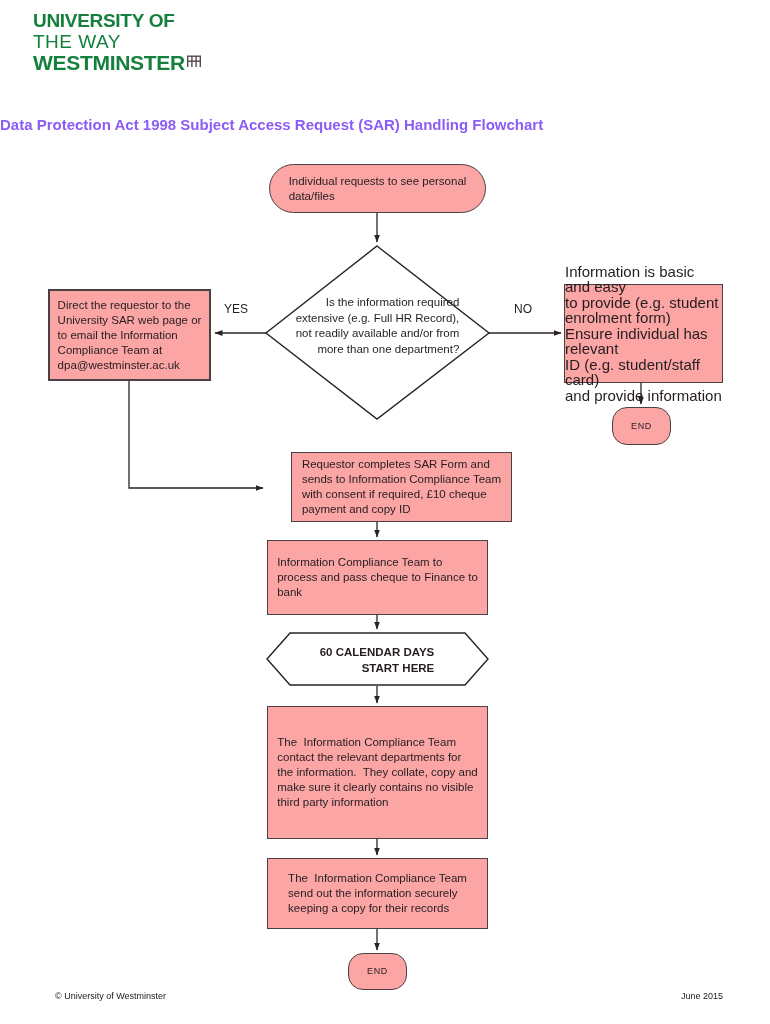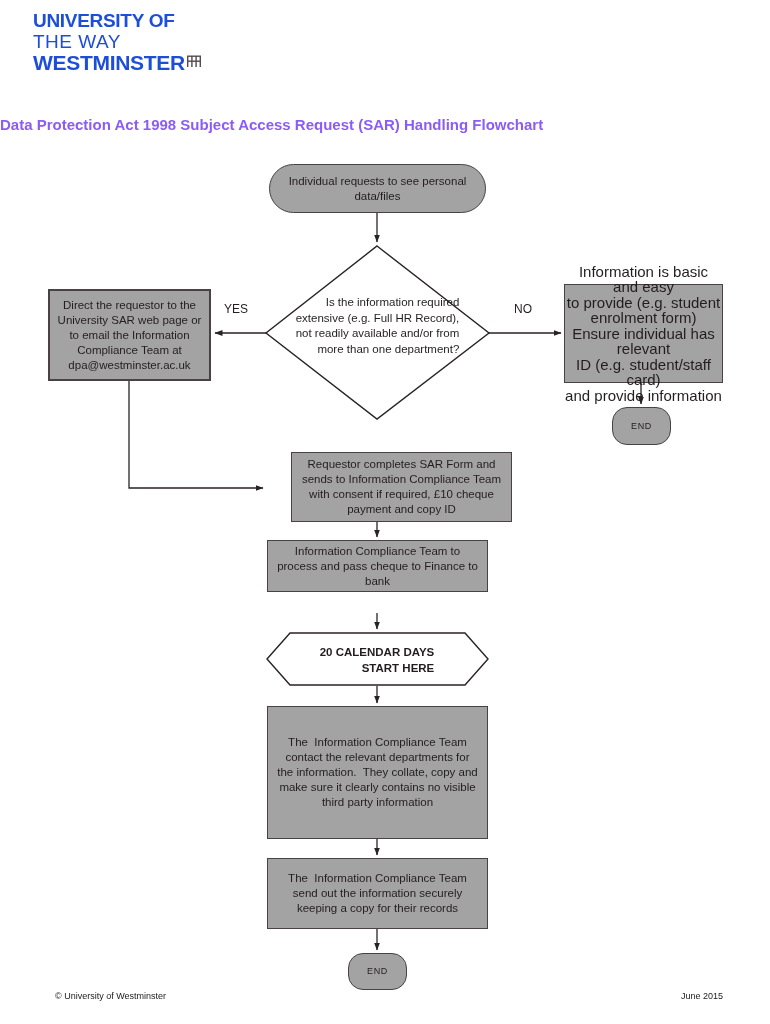--- a/index.html
+++ b/index.html
@@ -1,35 +1,35 @@
 <!DOCTYPE html>
 <html><head>
 <meta charset="utf-8">
 <style>
   html,body{margin:0;padding:0;background:#ffffff;}
   #page{position:relative;width:770px;height:1024px;background:#ffffff;overflow:hidden;
         font-family:"Liberation Sans",sans-serif;color:#241d20;}
 
   
-  #logo{position:absolute;left:33px;top:10px;color:#1d4ed8;line-height:21px;}
+  #logo{position:absolute;left:33px;top:10px;color:#15803d;line-height:21px;}
   .logo-l1{font-size:19px;font-weight:bold;letter-spacing:-0.3px;}
   .logo-l2,.logo-l3{font-size:19px;font-weight:normal;letter-spacing:0.5px;}
   .logo-l4{font-size:21px;font-weight:bold;letter-spacing:-0.3px;display:flex;align-items:flex-start;}
   .portcullis{margin-left:2px;margin-top:3px;}
 
   
   #title{position:absolute;left:0;top:116px;width:100%;text-align:left;
          font-size:15px;font-weight:bold;color:#8b5cf6;}
 
   
   #overlay{position:absolute;left:0;top:0;z-index:1;}
 
   
-  .box{position:absolute;background:#a3a3a3;border:1.5px solid #4a4145;box-sizing:border-box;
-       display:flex;align-items:center;justify-content:center;text-align:center;
+  .box{position:absolute;background:#fca5a5;border:1.5px solid #4a4145;box-sizing:border-box;
+       display:flex;align-items:center;justify-content:center;text-align:left;
        white-space:pre-wrap;font-size:11.5px;line-height:15px;z-index:2;}
   .terminator{border-radius:26px;}
   .endcap{border-radius:15px;font-size:9px;letter-spacing:0.6px;}
   .freetext{position:absolute;background:transparent;border:none;display:flex;align-items:center;
             justify-content:center;text-align:right;white-space:pre-wrap;font-size:11.5px;
             line-height:15.5px;z-index:3;}
   .edge-label{position:absolute;font-size:12px;z-index:3;}
   .hex-text{font-weight:bold;line-height:16px;}
 
   
@@ -108,25 +108,25 @@
 ID (e.g. student/staff card)
 and provide information</div>
 
   <div class="box endcap" style="left:612px;top:407px;width:59px;height:38px;">END</div>
 
   <div class="box" style="left:267px;top:452px;width:221px;height:70px;margin-left:24px;">Requestor completes SAR Form and
 sends to Information Compliance Team
 with consent if required, £10 cheque
 payment and copy ID</div>
 
-  <div class="box" style="left:267px;top:540px;width:221px;height:52px;">Information Compliance Team to
+  <div class="box" style="left:267px;top:540px;width:221px;height:75px;">Information Compliance Team to
 process and pass cheque to Finance to
 bank</div>
 
-  <div class="freetext hex-text" style="left:297px;top:643px;width:160px;height:33px;">20 CALENDAR DAYS
+  <div class="freetext hex-text" style="left:297px;top:643px;width:160px;height:33px;">60 CALENDAR DAYS
 START HERE</div>
 
   <div class="box" style="left:267px;top:706px;width:221px;height:133px;">The  Information Compliance Team
 contact the relevant departments for
 the information.  They collate, copy and
 make sure it clearly contains no visible
 third party information</div>
 
   <div class="box" style="left:267px;top:858px;width:221px;height:71px;">The  Information Compliance Team
 send out the information securely

